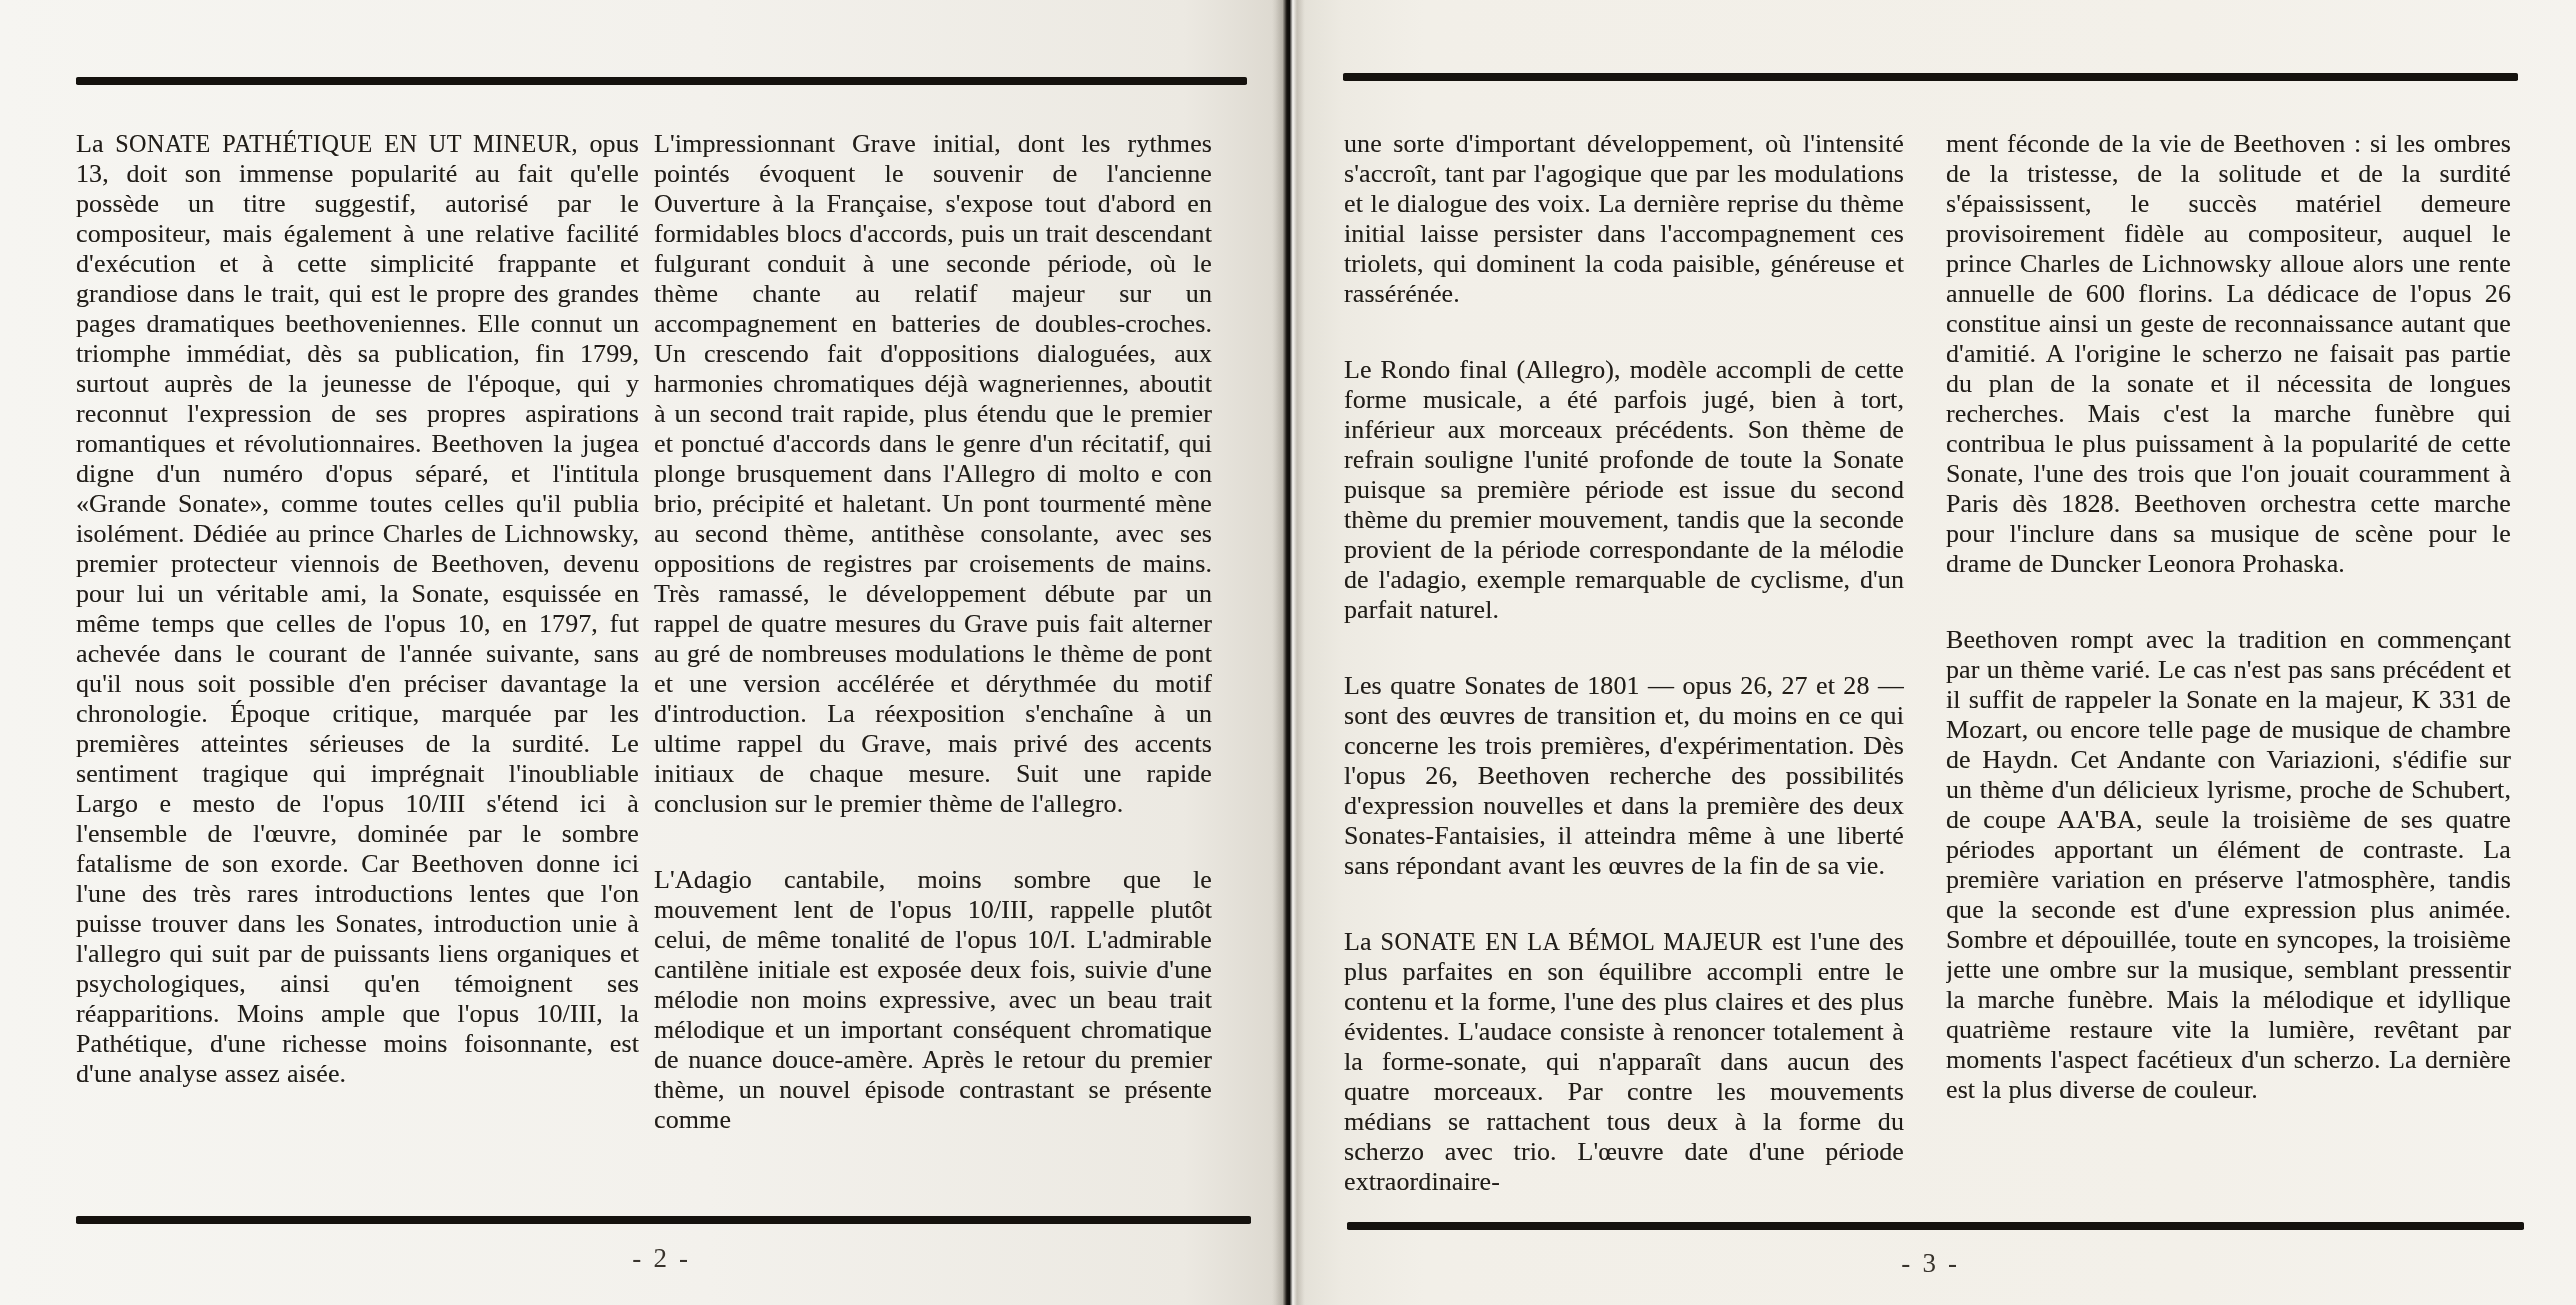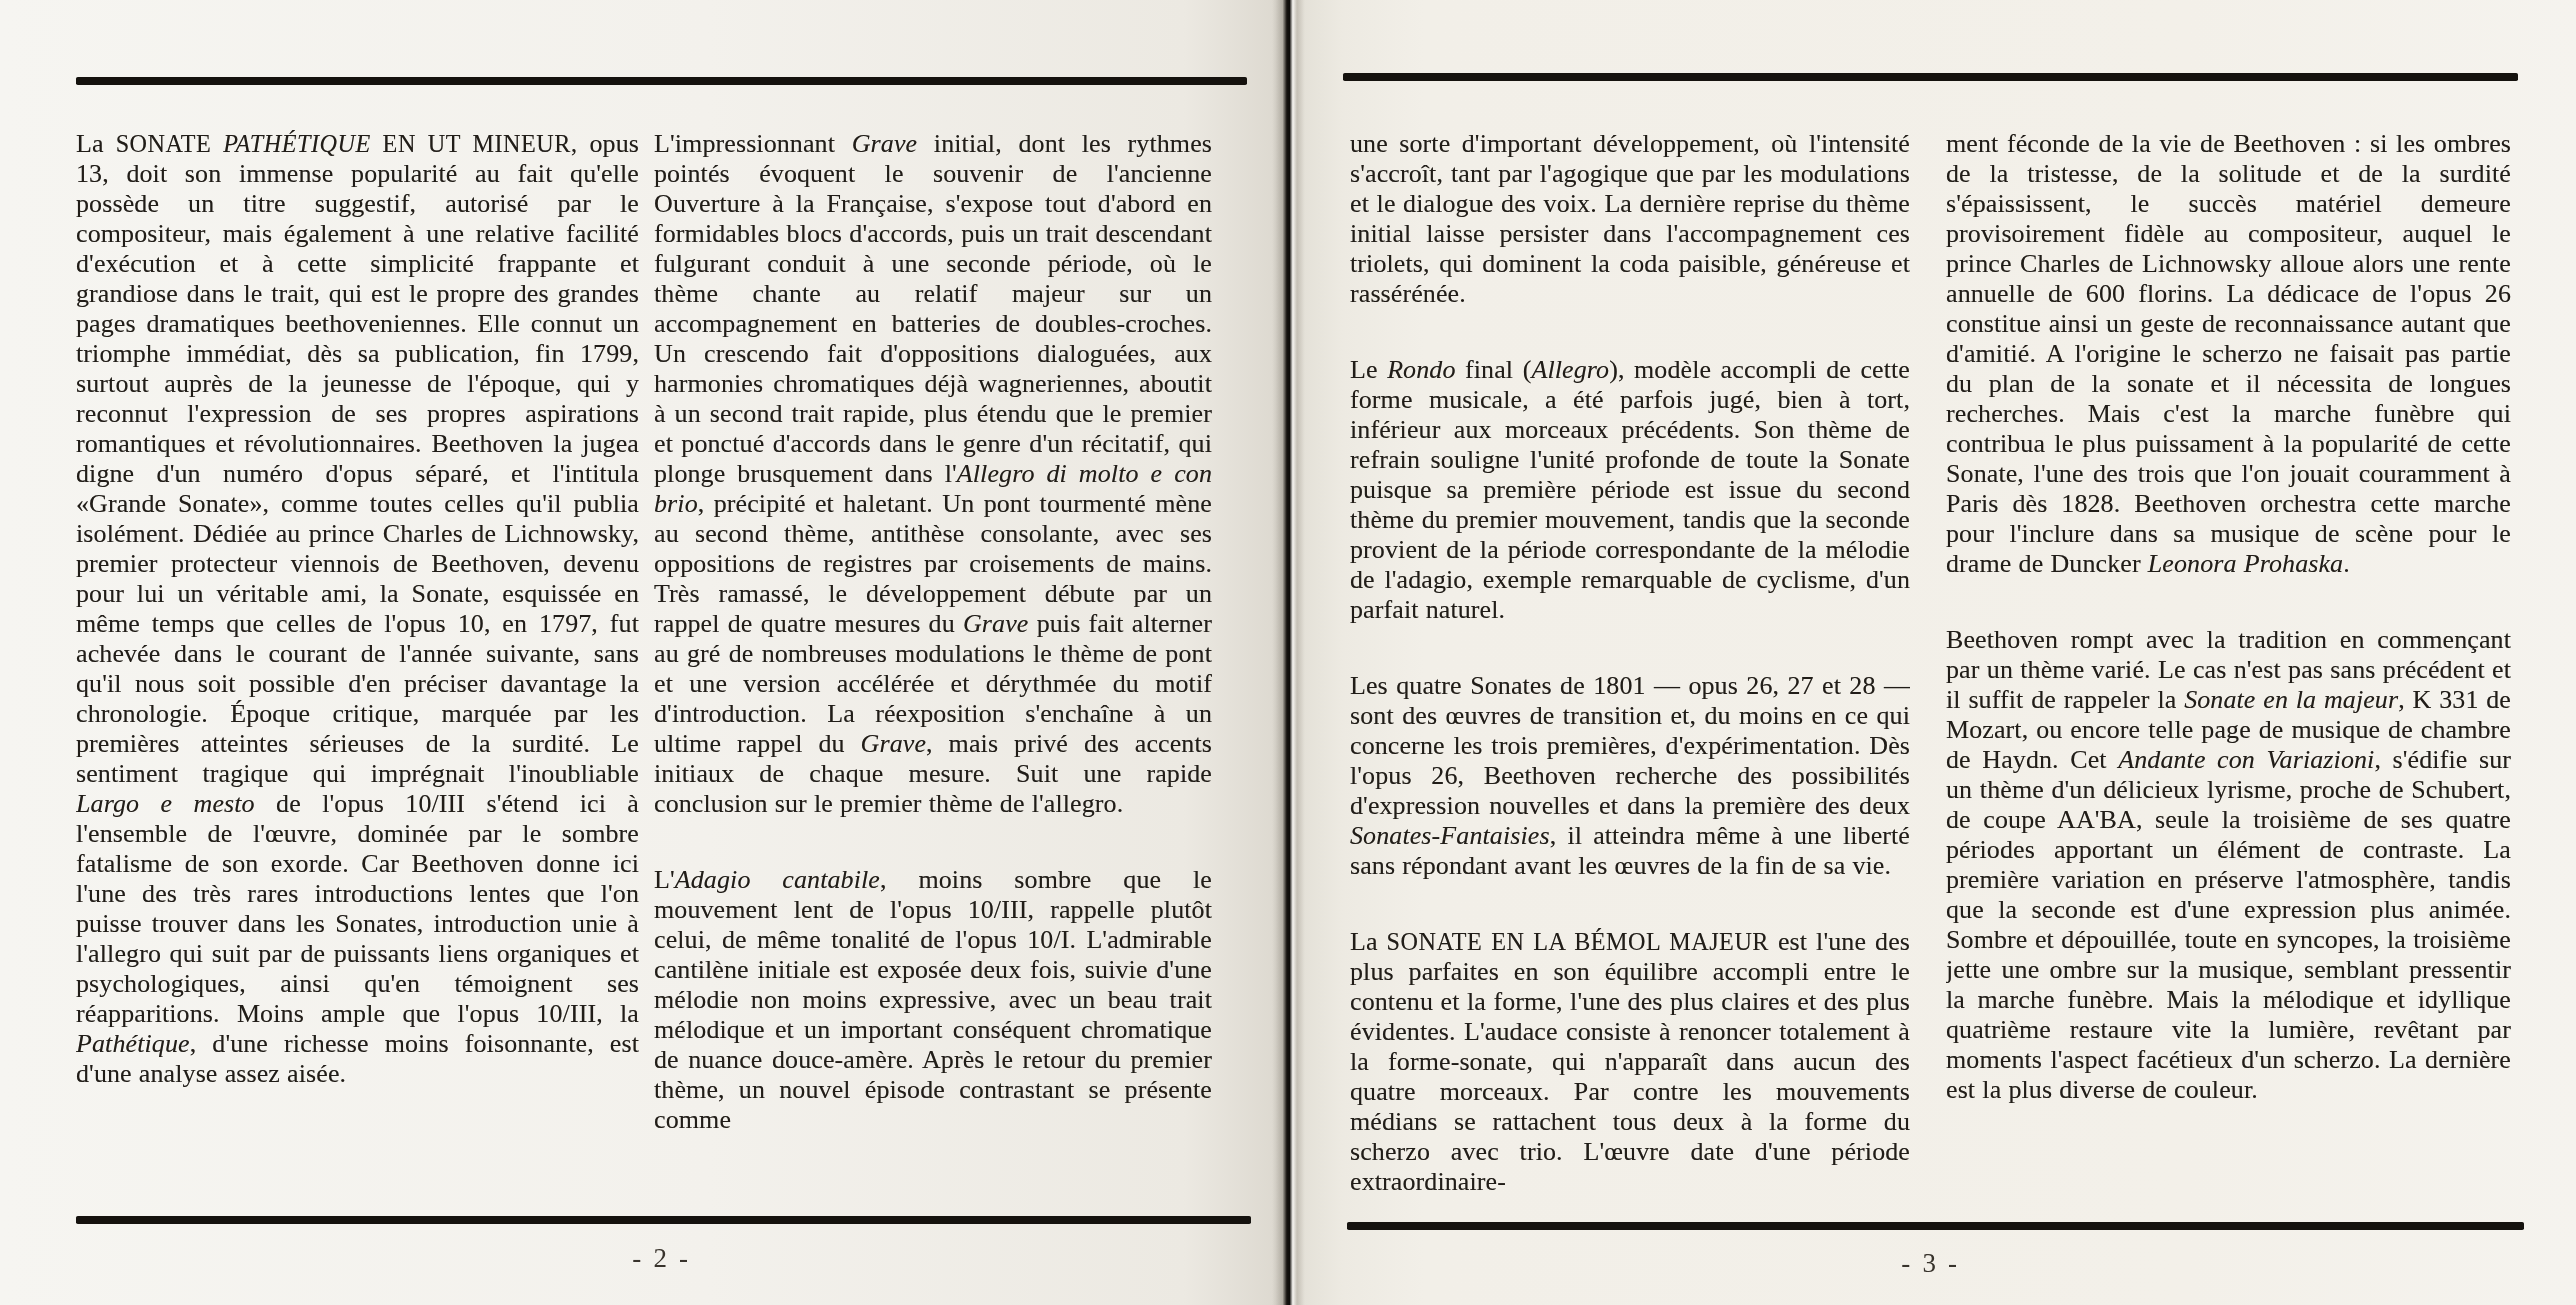--- a/index.html
+++ b/index.html
@@ -35,25 +35,25 @@
   .rule.tr{left:56px;top:73px;width:1175px;height:8.2px;}
   .rule.br{left:60px;top:1222px;width:1177px;height:8.2px;}
   .col{
     position:absolute;top:129px;height:1086px;overflow:hidden;
     font-size:26px;line-height:30px;text-align:justify;
     letter-spacing:0.1px;word-spacing:0.02em;
     text-shadow:0 0 0.5px rgba(30,26,20,0.38);
   }
   .col.c1{left:76px;width:563px;}
   .col.c2{left:654px;width:558px;}
-  .col.c3{left:63px;width:560px;}
+  .col.c3{left:57px;width:560px;}
   .col.c4{left:659px;width:565px;}
   .par{margin:0;}
   .par + .par{margin-top:46px;}
-  .r-i{font-style:italic;}
+  .r-i{}
   .r-c{font-size:0.93em;letter-spacing:0.5px;}
   .pagenum{
     position:absolute;text-align:center;font-size:27px;
     letter-spacing:2.7px;color:#38332c;
   }
   .pagenum.pl{left:76px;width:1171px;top:1243px;}
   .pagenum.pr{left:56px;width:1175px;top:1248px;}
 </style>
 </head>
 <body>

